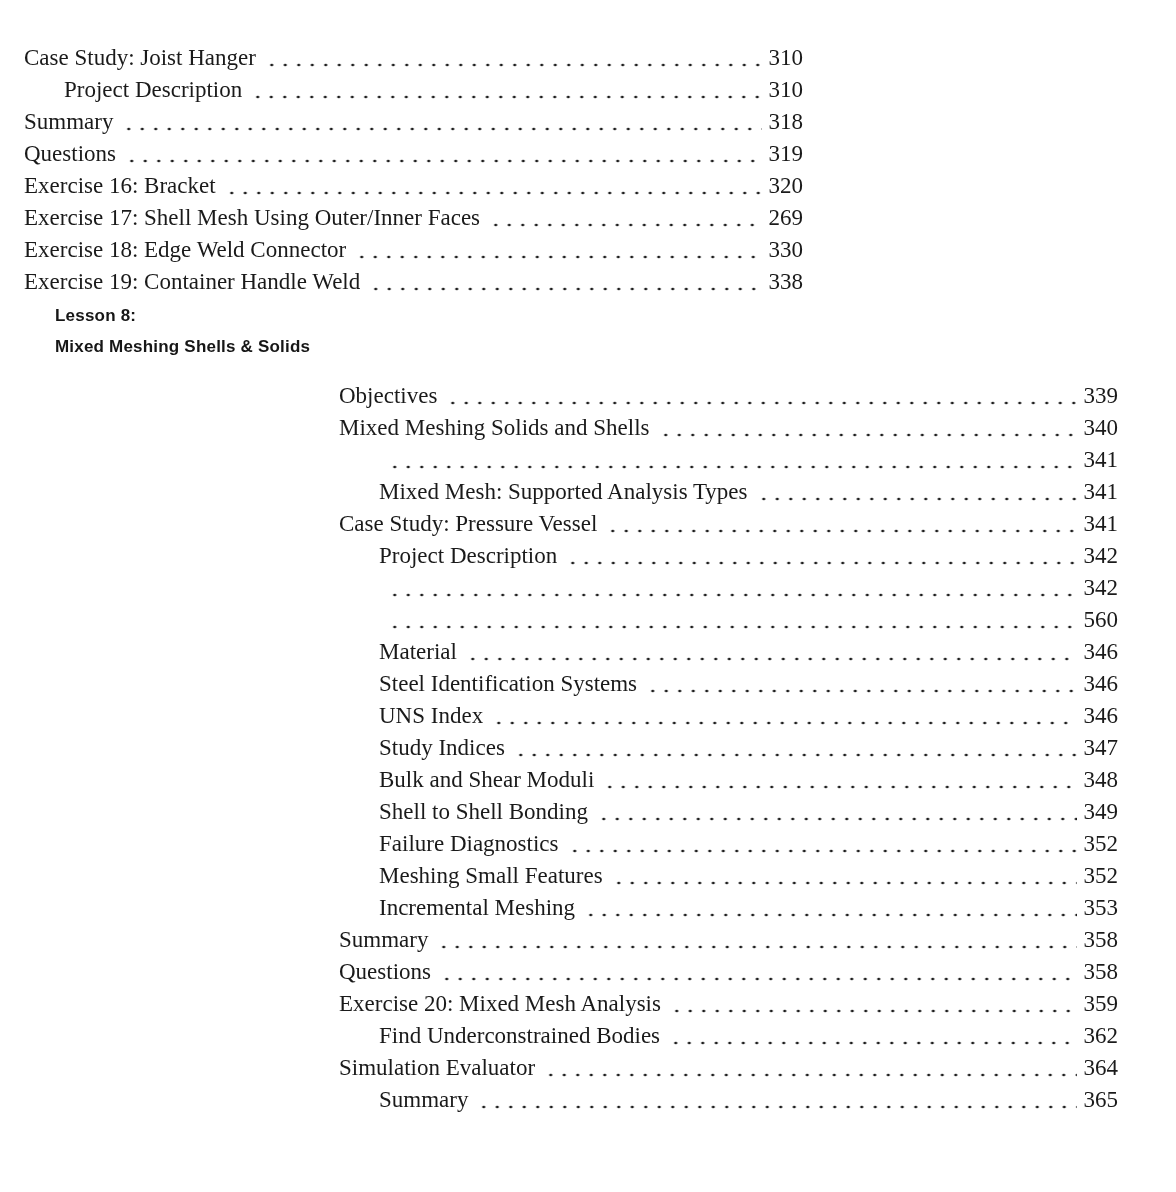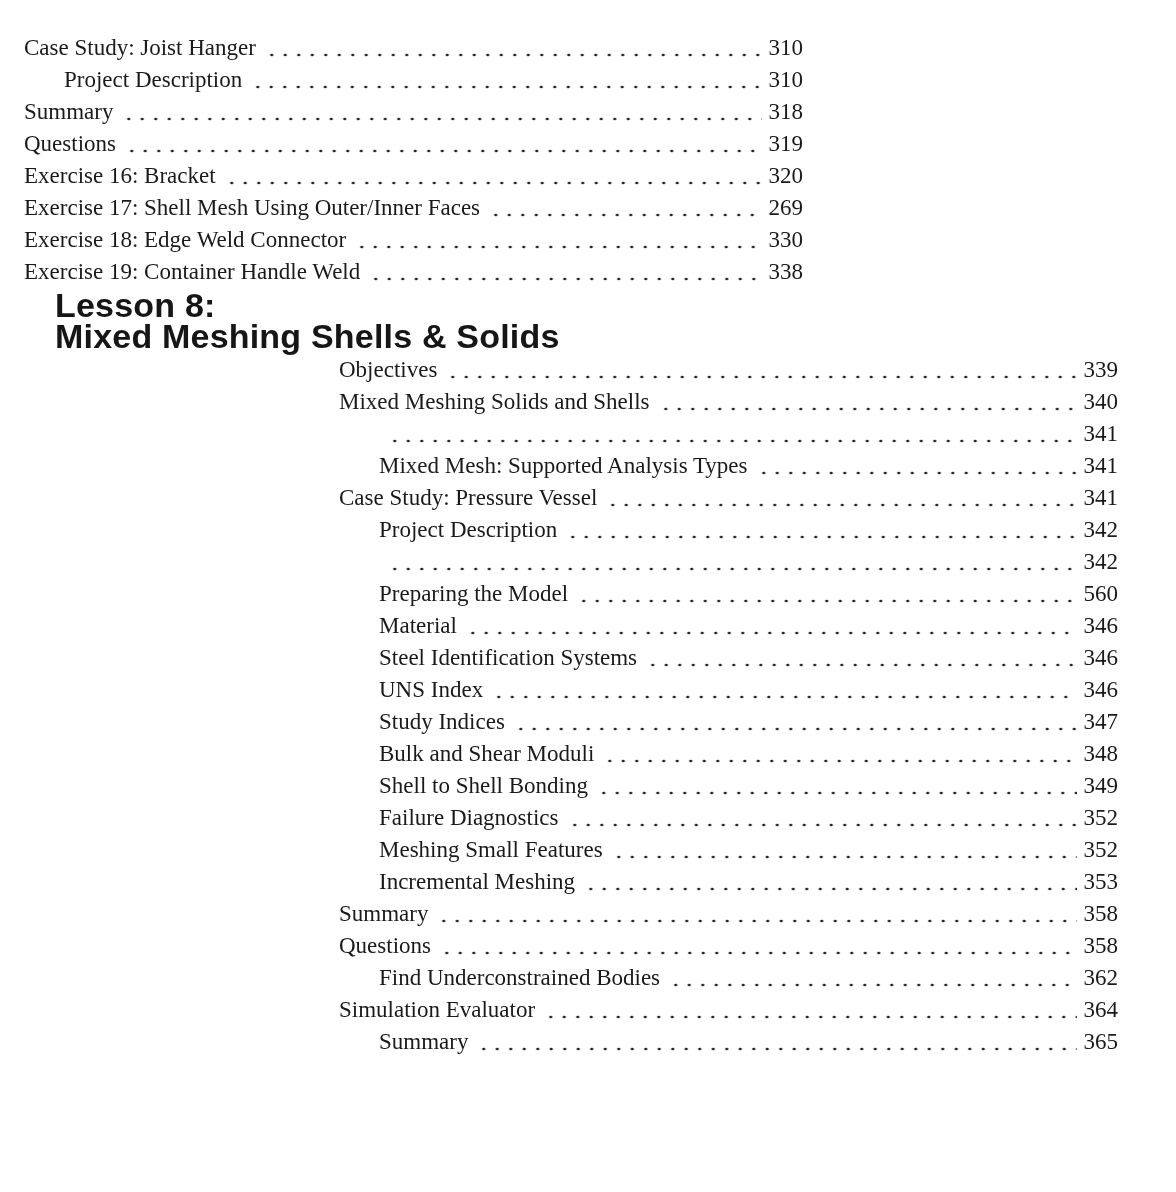--- a/index.html
+++ b/index.html
@@ -14,21 +14,21 @@
     background: #ffffff;
     overflow: hidden;
     color: #1a1a1a;
     font-family: "Liberation Serif", serif;
   }
   .toc-section {
     margin-left: 339px;
     width: 779px;
   }
   .toc-section.top {
-    padding-top: 32px;
+    padding-top: 42px;
     margin-left: 24px;
   }
   .toc-row {
     display: flex;
     align-items: baseline;
     height: 32px;
     line-height: 32px;
     font-size: 23px;
     white-space: nowrap;
   }
@@ -46,24 +46,24 @@
     background-size: 13.5px 4px;
     background-position: 2px calc(100% - 7px);
     background-repeat: repeat-x;
   }
   .toc-page {
     flex: 0 0 auto;
     min-width: 36px;
     text-align: right;
   }
   .lesson-heading {
-    margin: 2px 0 2px 55px;
+    margin: 2px 0 18px 55px;
     font-family: "Liberation Sans", sans-serif;
     font-weight: bold;
-    font-size: 34px;
+    font-size: 17px;
     line-height: 31px;
     color: #161616;
     letter-spacing: 0.2px;
   }
 </style>
 </head>
 <body>
 
 <div class="page">
 
@@ -157,21 +157,20 @@
     <span class="toc-leader"></span>
     <span class="toc-page">342</span>
   </div>
 
   <div class="toc-row level-2">
     <span class="toc-leader"></span>
     <span class="toc-page">342</span>
   </div>
 
   <div class="toc-row level-2">
-    <span class="toc-title">Preparing the Model</span>
     <span class="toc-leader"></span>
     <span class="toc-page">560</span>
   </div>
 
   <div class="toc-row level-2">
     <span class="toc-title">Material</span>
     <span class="toc-leader"></span>
     <span class="toc-page">346</span>
   </div>
 
@@ -229,20 +228,25 @@
     <span class="toc-leader"></span>
     <span class="toc-page">358</span>
   </div>
 
   <div class="toc-row level-1">
     <span class="toc-title">Questions</span>
     <span class="toc-leader"></span>
     <span class="toc-page">358</span>
   </div>
 
+  <div class="toc-row level-1">
+    <span class="toc-title">Exercise 20: Mixed Mesh Analysis</span>
+    <span class="toc-leader"></span>
+    <span class="toc-page">359</span>
+  </div>
 
   <div class="toc-row level-2">
     <span class="toc-title">Find Underconstrained Bodies</span>
     <span class="toc-leader"></span>
     <span class="toc-page">362</span>
   </div>
 
   <div class="toc-row level-1">
     <span class="toc-title">Simulation Evaluator</span>
     <span class="toc-leader"></span>

